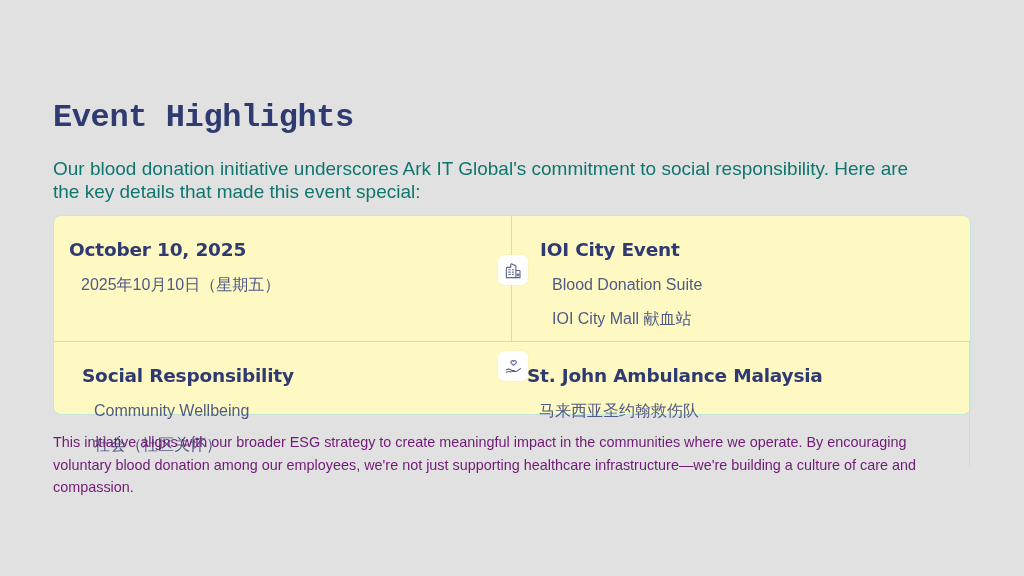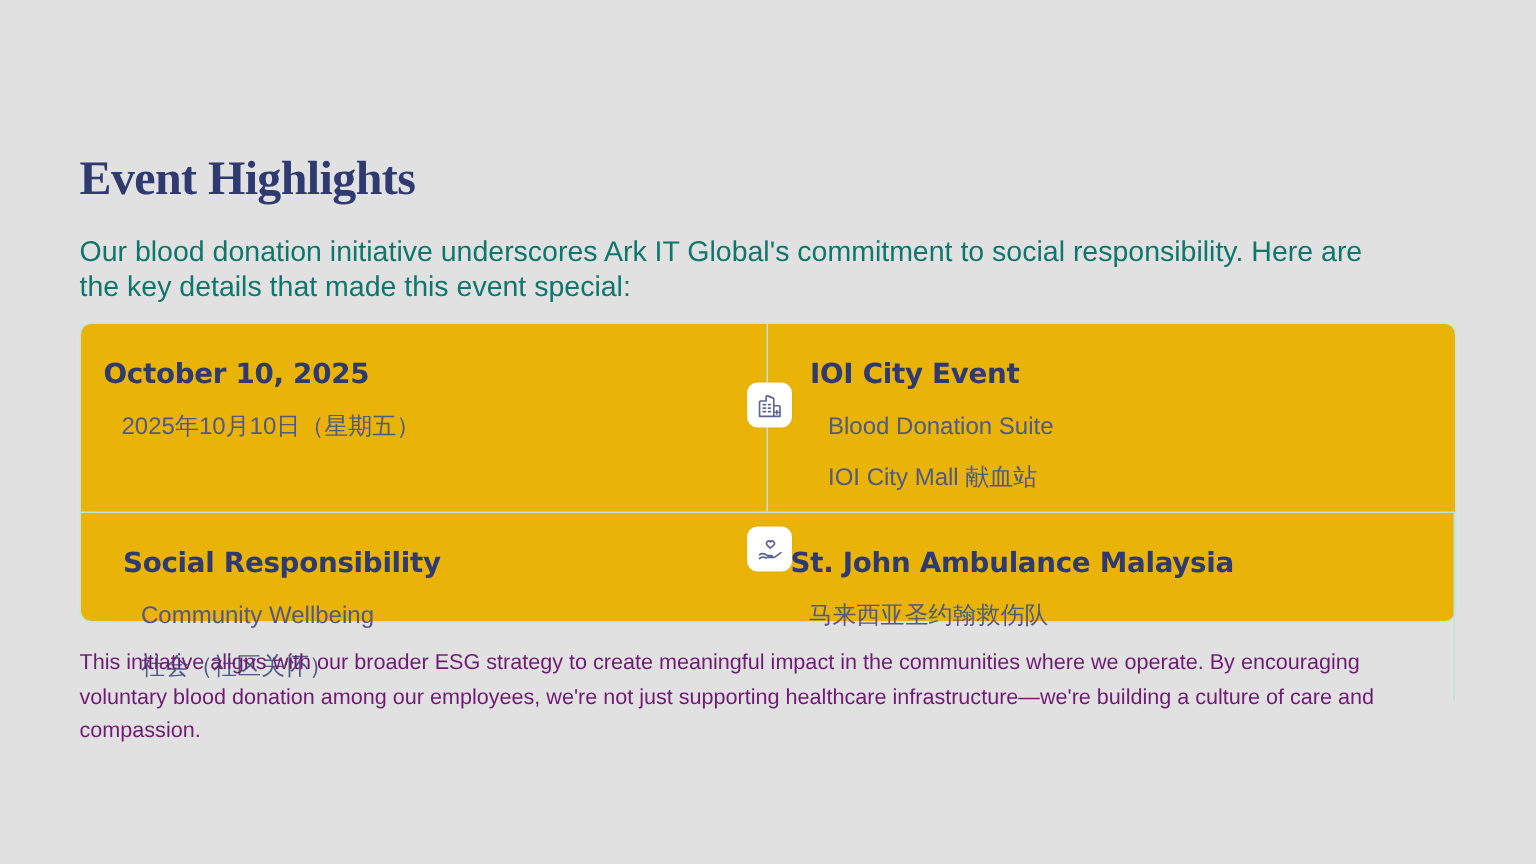--- a/index.html
+++ b/index.html
@@ -24,42 +24,42 @@
   .page-title {
     position: absolute;
     left: 0;
     top: 99px;
     margin: 0;
     font-size: 32px;
     line-height: 38px;
     font-weight: 700;
     letter-spacing: -0.4px;
     color: #2e3a70;
-    font-family: Liberation Serif, serif;
+    font-family: Liberation Mono, monospace;
   }
 
   .intro {
     position: absolute;
     left: 0;
     top: 158px;
     width: 875px;
     margin: 0;
     font-size: 19px;
     line-height: 22.5px;
     color: #0f766e;
   }
 
   
   .highlights {
     position: absolute;
     left: 0;
     top: 215px;
     width: 918px;
     height: 200px;
-    background: #eab308;
+    background: #fef9c3;
     border: 1px solid #c5e6dc;
     border-radius: 8px;
     display: grid;
     grid-template-columns: 1fr 1fr;
     grid-template-rows: 1fr 1fr;
     overflow: visible;
   }
 
   .cell {
     position: relative;

